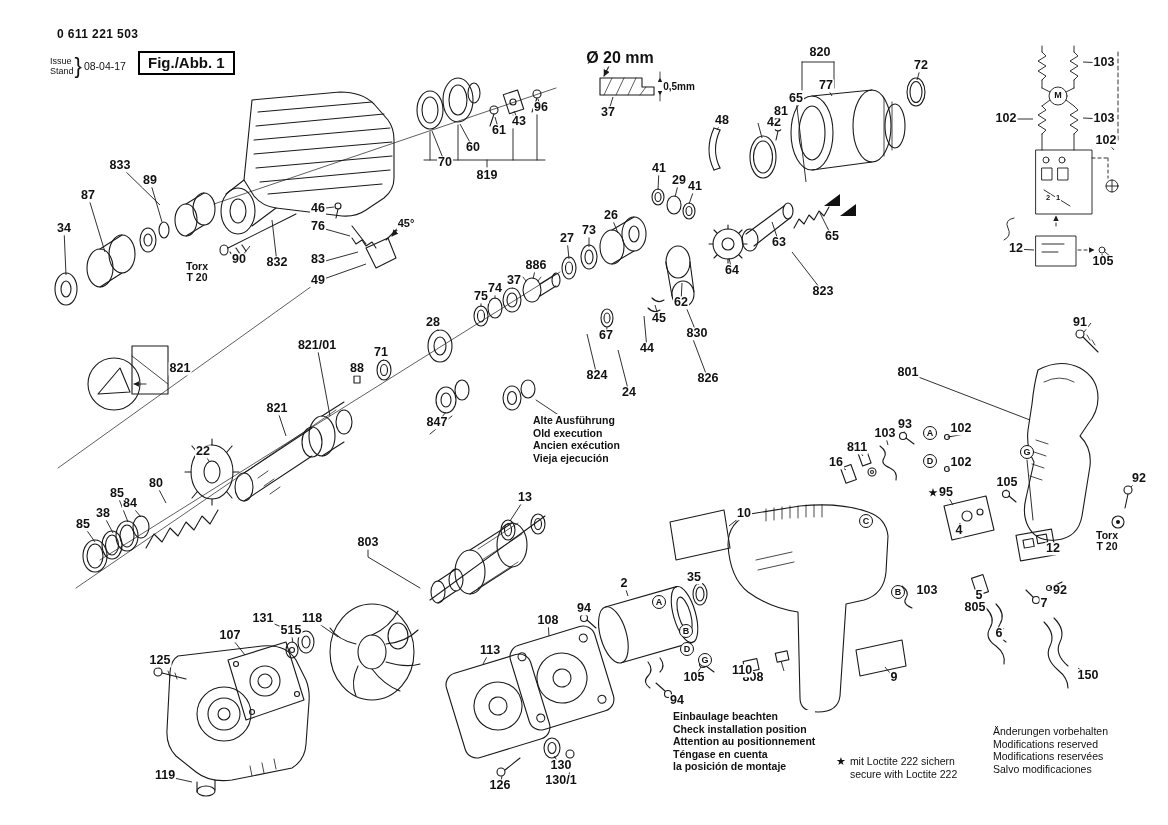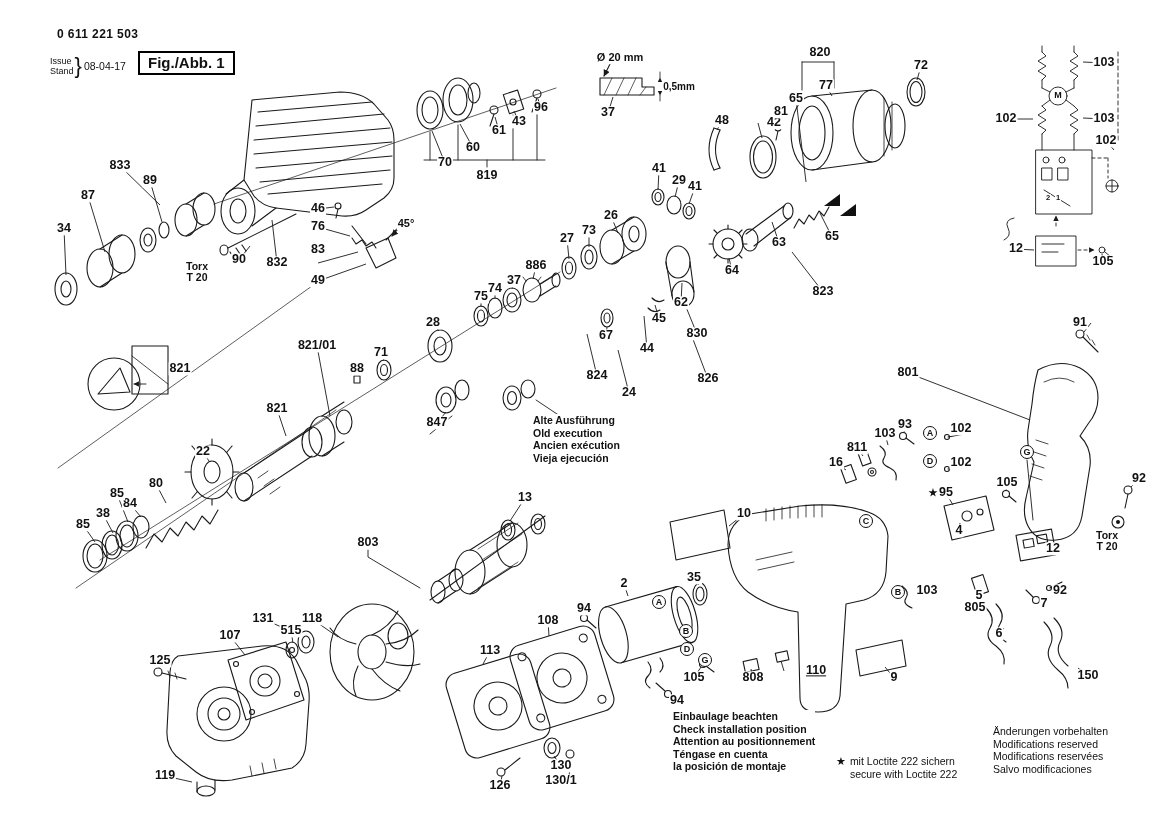--- a/index.html
+++ b/index.html
@@ -577,30 +577,30 @@
       <div class="plabel" style="left: 120px; top: 166px;">833</div>
       <div class="plabel" style="left: 150px; top: 181px;">89</div>
       <div class="plabel" style="left: 88px; top: 196px;">87</div>
       <div class="plabel" style="left: 64px; top: 229px;">34</div>
       <div class="plabel" style="left: 239px; top: 260px;">90</div>
       <div class="plabel" style="left: 197px; top: 272px; font-size: 10.5px;">Torx
 T 20</div>
       <div class="plabel" style="left: 318px; top: 209px;">46</div>
       <div class="plabel" style="left: 318px; top: 227px;">76</div>
       <div class="plabel" style="left: 277px; top: 263px;">832</div>
-      <div class="plabel" style="left: 318px; top: 250px;">83</div>
+      <div class="plabel" style="left: 318px; top: 260px;">83</div>
       <div class="plabel" style="left: 318px; top: 281px;">49</div>
       <div class="plabel" style="left: 406px; top: 224px; font-size: 11px;">45°</div>
       <div class="plabel" style="left: 445px; top: 163px;">70</div>
       <div class="plabel" style="left: 473px; top: 148px;">60</div>
       <div class="plabel" style="left: 487px; top: 176px;">819</div>
       <div class="plabel" style="left: 499px; top: 131px;">61</div>
       <div class="plabel" style="left: 519px; top: 122px;">43</div>
       <div class="plabel" style="left: 541px; top: 108px;">96</div>
-      <div class="plabel" style="left: 620px; top: 58px; font-size: 11px;">Ø 20 mm</div>
+      <div class="plabel" style="left: 620px; top: 58px; font-size: 16px;">Ø 20 mm</div>
       <div class="plabel" style="left: 679px; top: 87px; font-size: 10px;">0,5mm</div>
       <div class="plabel" style="left: 608px; top: 113px;">37</div>
       <div class="plabel" style="left: 611px; top: 216px;">26</div>
       <div class="plabel" style="left: 567px; top: 239px;">27</div>
       <div class="plabel" style="left: 589px; top: 231px;">73</div>
       <div class="plabel" style="left: 659px; top: 169px;">41</div>
       <div class="plabel" style="left: 679px; top: 181px;">29</div>
       <div class="plabel" style="left: 695px; top: 187px;">41</div>
       <div class="plabel" style="left: 722px; top: 121px;">48</div>
       <div class="plabel" style="left: 758px; top: 123px; margin-left: 16px;">42</div>
@@ -650,21 +650,21 @@
       <div class="plabel" style="left: 561px; top: 766px;">130</div>
       <div class="plabel" style="left: 561px; top: 781px;">130/1</div>
       <div class="plabel" style="left: 490px; top: 651px;">113</div>
       <div class="plabel" style="left: 548px; top: 621px;">108</div>
       <div class="plabel" style="left: 584px; top: 609px;">94</div>
       <div class="plabel" style="left: 624px; top: 584px;">2</div>
       <div class="plabel" style="left: 694px; top: 578px;">35</div>
       <div class="plabel" style="left: 694px; top: 678px;">105</div>
       <div class="plabel" style="left: 677px; top: 701px;">94</div>
       <div class="plabel" style="left: 753px; top: 678px;">808</div>
-      <div class="plabel" style="left: 816px; top: 671px; text-decoration: underline;">110</div>
+      <div class="plabel" style="left: 742px; top: 671px;">110</div>
       <div class="plabel" style="left: 894px; top: 678px;">9</div>
       <div class="plabel" style="left: 744px; top: 514px;">10</div>
       <div class="plabel" style="left: 836px; top: 463px;">16</div>
       <div class="plabel" style="left: 857px; top: 448px;">811</div>
       <div class="plabel" style="left: 885px; top: 434px;">103</div>
       <div class="plabel" style="left: 905px; top: 425px;">93</div>
       <div class="plabel" style="left: 961px; top: 429px;">102</div>
       <div class="plabel" style="left: 961px; top: 463px;">102</div>
       <div class="plabel" style="left: 1007px; top: 483px;">105</div>
       <div class="plabel" style="left: 933px; top: 493px; font-size: 10px;">★</div>

